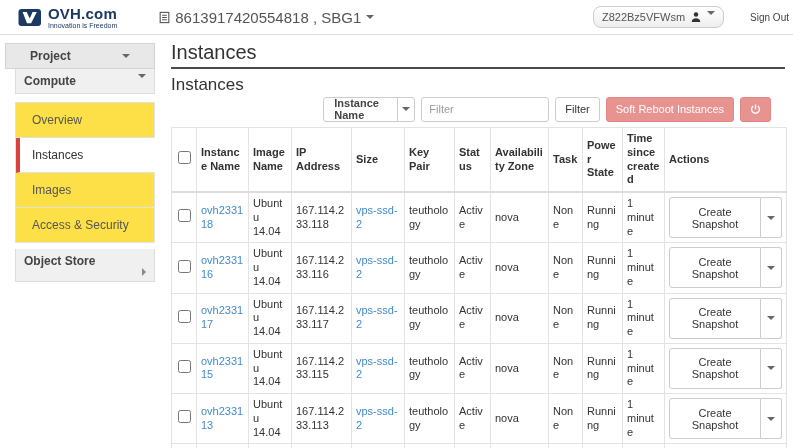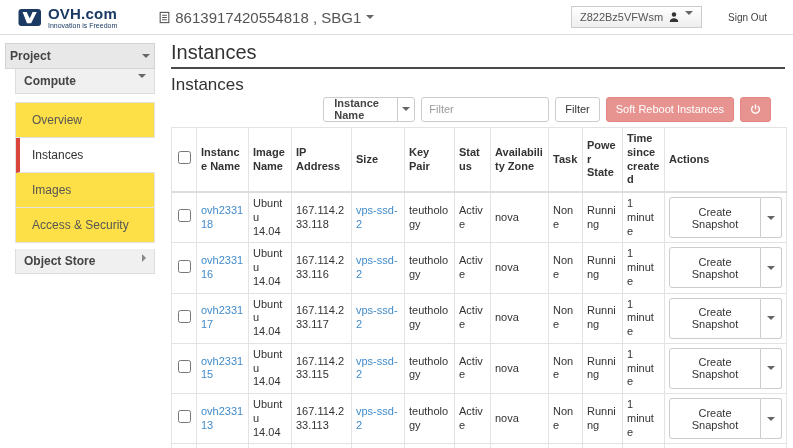--- a/index.html
+++ b/index.html
@@ -1,52 +1,52 @@
 <!DOCTYPE html>
 <html><head>
 <meta charset="utf-8">
 <style>
   * { box-sizing: border-box; margin: 0; padding: 0; }
   html,body { width:793px; height:448px; overflow:hidden; background:#fff;
     font-family:"Liberation Sans","DejaVu Sans",sans-serif; color:#333; }
 
   
-  .topbar { height:35px; display:flex; align-items:center; padding:0 26px 0 18px;
+  .topbar { height:35px; display:flex; align-items:center; padding:0 4px 0 18px;
     border-bottom:1px solid #ddd; background:#fff; }
   .logo { display:flex; align-items:center; gap:5px; cursor:pointer; }
   .logo-text { display:flex; flex-direction:column; line-height:1; }
   .logo-brand { font-size:15px; font-weight:bold; color:#1b3a63; letter-spacing:.2px; }
   .logo-tagline { font-size:7px; color:#1b3a63; margin-top:1px; }
   .tenant { display:flex; align-items:center; gap:5px; margin-left:42px;
     font-size:15px; color:#555; cursor:pointer; }
   .spacer { flex:1; }
   .user-btn { display:flex; gap:5px; font-size:11px; color:#555;
-    border:1px solid #ccc; border-radius:0; padding:4px 8px;
+    border:1px solid #ccc; border-radius:8px; padding:4px 8px;
     background:linear-gradient(#fff,#eee); cursor:pointer; }
   .signout { font-size:10px; color:#444; margin-left:26px; cursor:pointer; }
 
   .caret { display:inline-block; width:0; height:0; border-left:4px solid transparent;
     border-right:4px solid transparent; border-top:4px solid #666; }
   .caret-right { display:inline-block; width:0; height:0; border-top:4px solid transparent;
     border-bottom:4px solid transparent; border-left:4px solid #888; }
 
   
   .layout { display:flex; align-items:flex-start; }
   .sidebar { width:150px; margin:8px 0 0 5px; flex:none; font-size:12px; }
-  .nav-head { background:#e8e8e8; border:1px solid #d4d4d4; padding:5px 4px;
+  .nav-head { background:#e8e8e8; border:1px solid #d4d4d4; padding:5px 24px;
     font-weight:bold; color:#444; display:flex; align-items:center; cursor:pointer; }
   .nav-sub { margin-left:10px; }
   .nav-subhead { background:#f0f0f0; border:1px solid #ddd; border-top:none; padding:5px 8px;
     font-weight:bold; color:#444; display:flex; align-items:flex-start; cursor:pointer; }
   .nav-items { margin-top:8px; border:1px solid #e2e2e2; border-bottom:none; background:#fafafa; }
   .nav-item { padding:10px 8px 10px 16px; border-bottom:1px solid #e2e2e2; color:#555;
     background:#fde047; cursor:pointer; }
   .nav-item.active { background:#fff; border-left:4px solid #d9443c; padding-left:12px;
     color:#333; margin-right:-1px; }
-  .nav-store { margin-top:6px; }
+  .nav-store { margin-top:6px;flex-direction:column; }
   .flex-end { margin-left:auto; }
 
   
   .content { flex:1; padding:6px 8px 0 16px; min-width:0; }
   h1.page-title { font-size:20px; font-weight:normal; color:#333; line-height:22px;
     padding-bottom:4px; border-bottom:2px solid #4a4a4a; }
   h3.panel-heading { font-size:17px; font-weight:normal; color:#333; margin-top:7px;
     line-height:18px; }
 
   .toolbar { display:flex; justify-content:flex-end; align-items:center; gap:6px;

